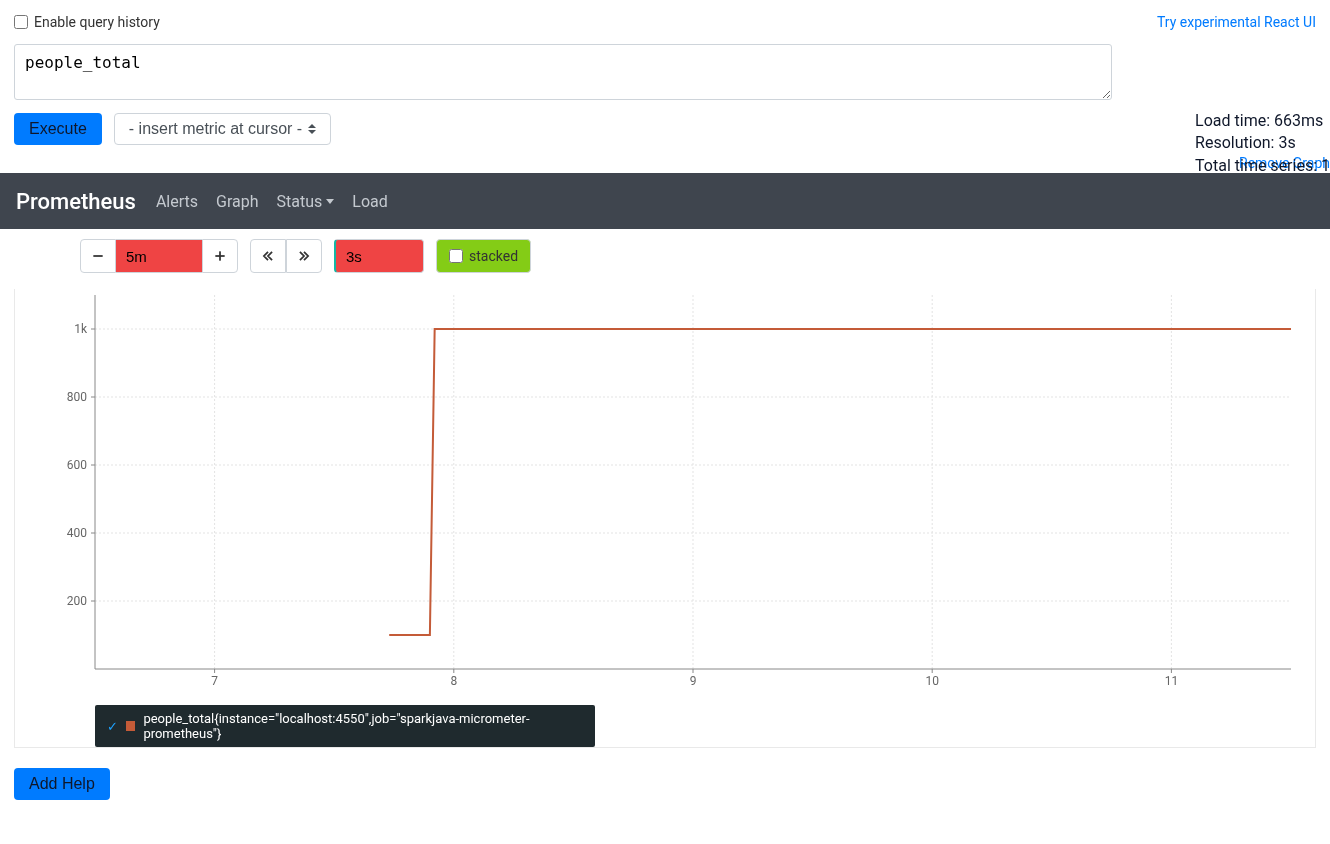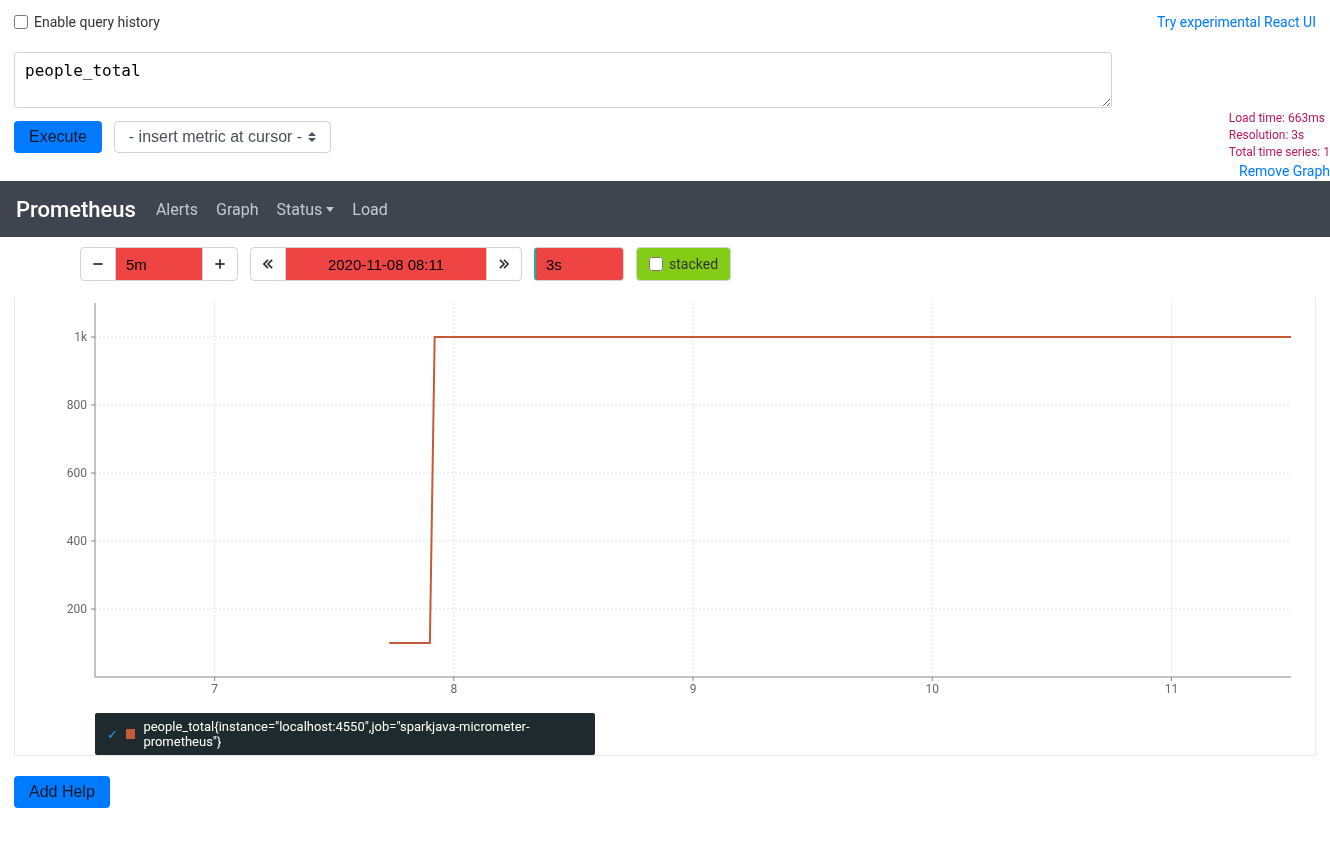--- a/index.html
+++ b/index.html
@@ -4,21 +4,21 @@
 <style>
   * { box-sizing: border-box; }
   body {
     margin: 0;
     font-family: -apple-system, BlinkMacSystemFont, "Segoe UI", Roboto, "Helvetica Neue", Arial, sans-serif;
     font-size: 14px;
     color: #333;
     background: #fff;
   }
   .top-row {
-    margin: 14px 14px 12px 14px;
+    margin: 14px 14px 4px 14px;
     overflow: hidden;
   }
   .checkbox-row { display: inline-flex; align-items: center; gap: 6px; }
   .checkbox-row input { width:14px; height:14px; margin:0; }
   a.link { color:#007bff; text-decoration:none; }
   .float-right { float:right; }
   .query-box {
     width: 1098px;
     margin: 8px 9px 0 14px;
     border:1px solid #ced4da;
@@ -26,22 +26,22 @@
     padding: 8px 10px;
     min-height:52px;
     font-size:16px;
     resize: both;
     overflow:auto;
   }
   .stats {
     position:absolute;
     right: 0;
     top: 110px;
-    font-size:12px;
-    color:#be185d;
+    font-size:16px;
+    color:#0f172a;
     line-height:1.4;
     text-align:left;
   }
   .exec-row { margin: 10px 0 0 14px; display:flex; gap:12px; align-items:center;}
   .btn {
     border-radius:4px; border:1px solid transparent;
     padding:6px 14px; font-size:16px; cursor:pointer;
     display:inline-flex; align-items:center; gap:6px;
   }
   .btn-primary { background:#007bff; color:#0f172a; }
@@ -157,21 +157,20 @@
         </svg>
     </button>
   </div>
 
   <div class="input-group">
     <button class="ig-btn">
       <svg class="icon" viewBox="0 0 24 24">
           <path d="M12 5 L5 12 L12 19 M19 5 L12 12 L19 19" stroke="#333" stroke-width="3" fill="none"></path>
         </svg>
     </button>
-    <input class="ig-input" style="width: 200px; text-align: center;" value="2020-11-08 08:11">
     <button class="ig-btn">
       <svg class="icon" viewBox="0 0 24 24">
           <path d="M5 5 L12 12 L5 19 M12 5 L19 12 L12 19" stroke="#333" stroke-width="3" fill="none"></path>
         </svg>
     </button>
   </div>
 
   <input class="ig-input standalone" style="width: 90px; border-radius: 4px;" value="3s">
 
   <label class="ig-check-stacked">

